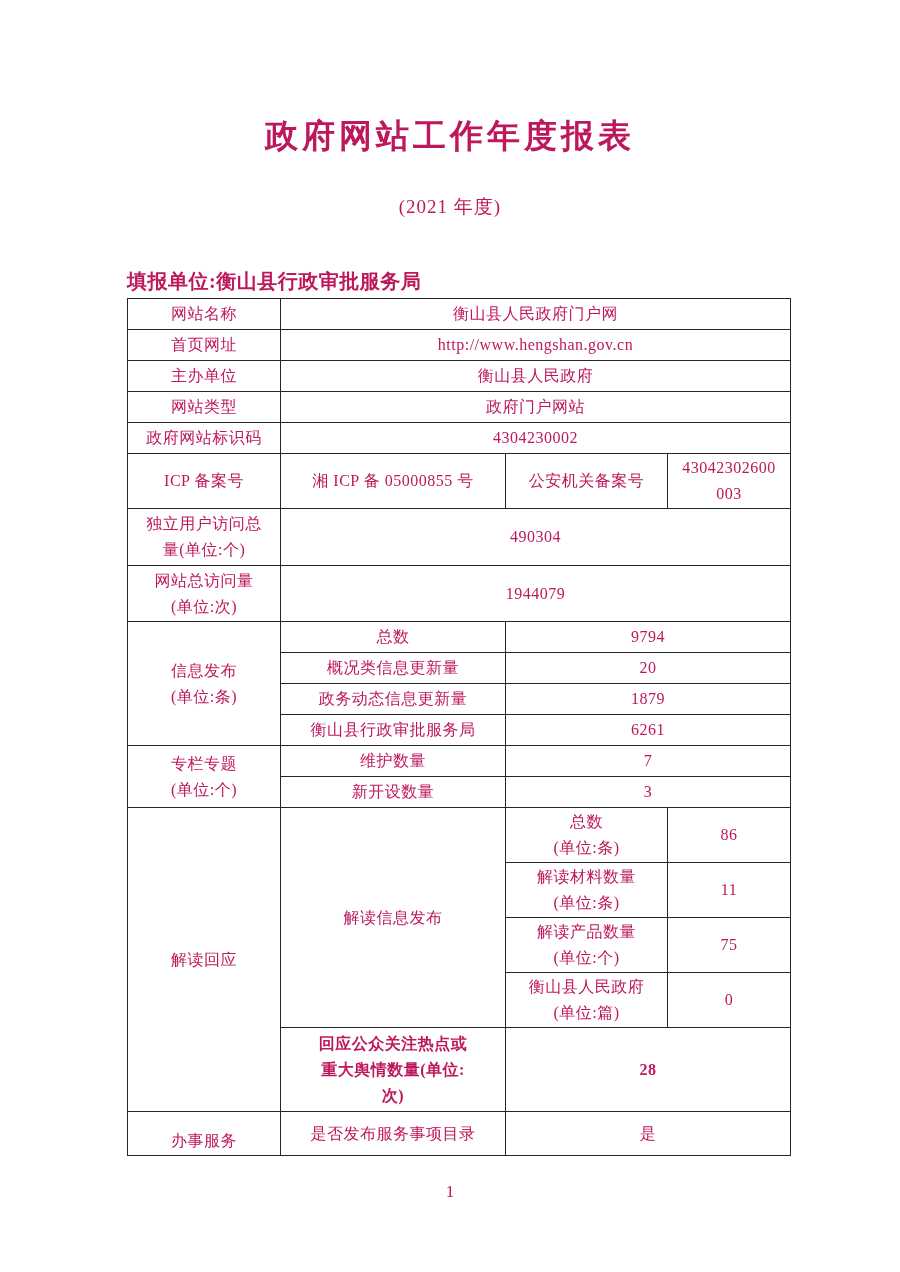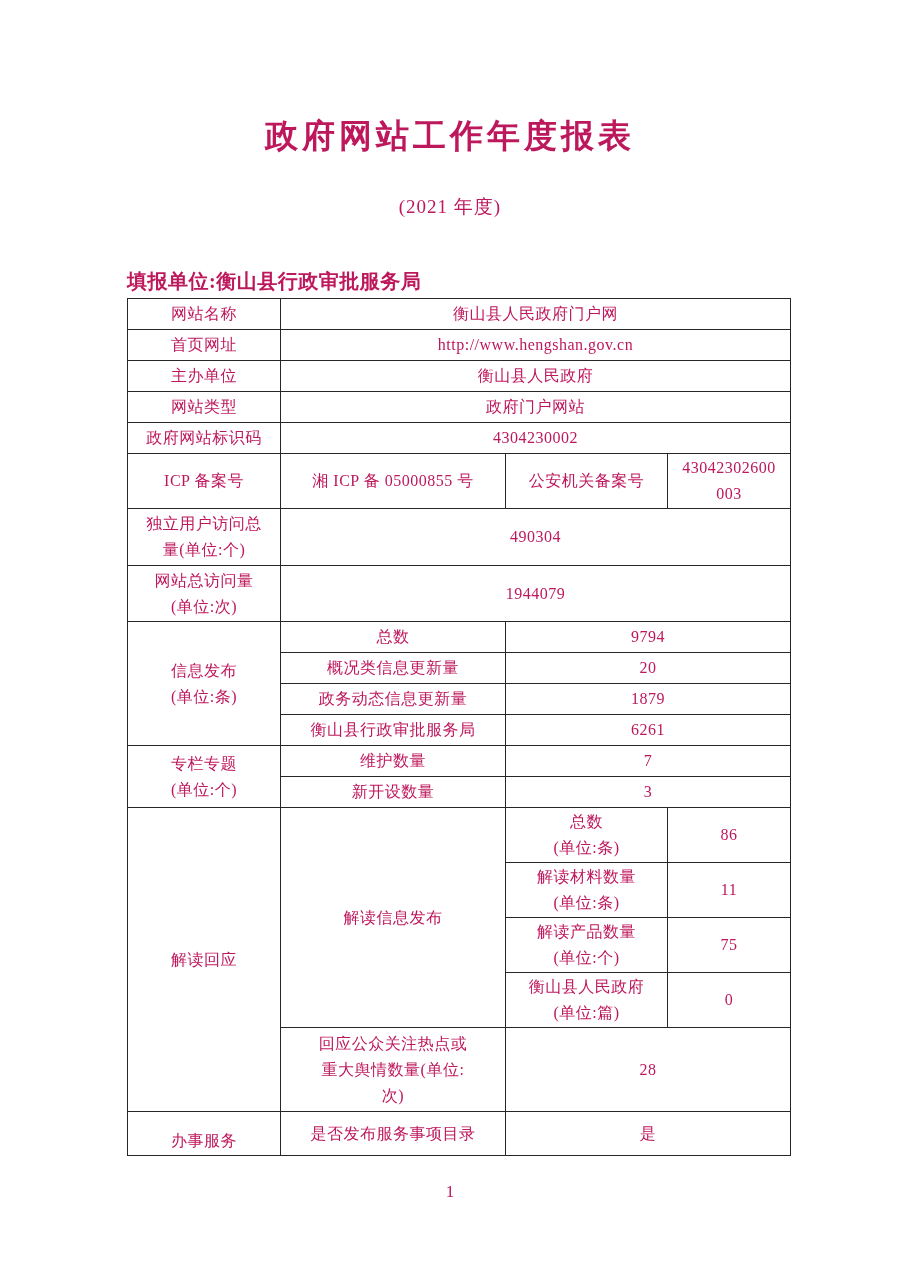--- a/index.html
+++ b/index.html
@@ -53,21 +53,21 @@
     letter-spacing: 0.5px;
     padding: 1px 4px;
     white-space: pre-line;
     overflow: hidden;
   }
   tr.h31 { height: 31px; }
   tr.h53 { height: 53px; margin-top: 28px; }
   tr.h57 { height: 57px; }
   tr.h56 { height: 56px; }
   tr.h52 { height: 52px; }
-  tr.h84 { height: 84px; }
+  tr.h84 { height: 84px; font-weight: bold; }
   tr.h44 { height: 44px; }
   td.bottom-cut {
     vertical-align: bottom;
     padding-bottom: 1px;
     border-bottom-color: #262626;
   }
   .page-number {
     position: absolute;
     top: 1182px;
     left: 0;

